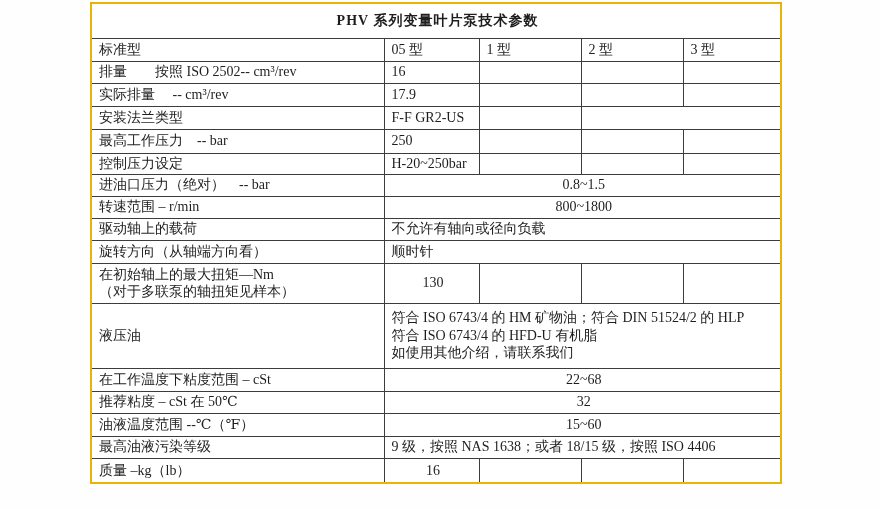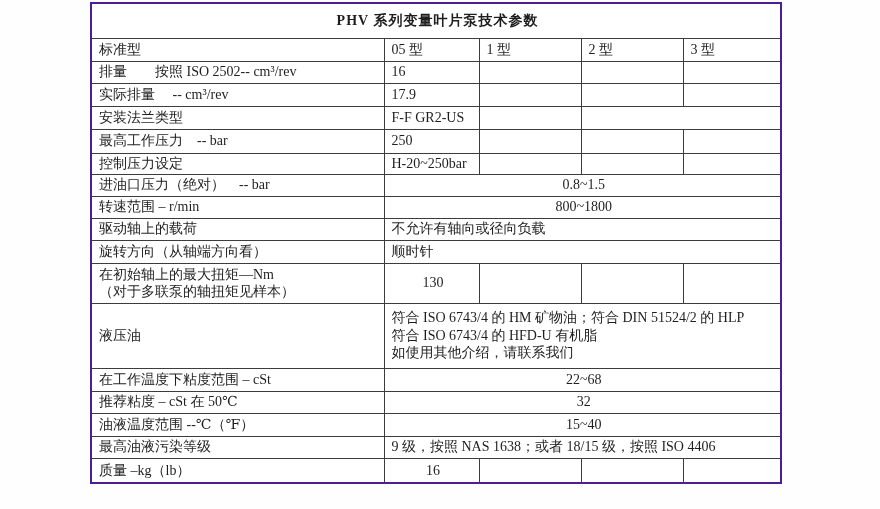--- a/index.html
+++ b/index.html
@@ -21,21 +21,21 @@
   }
   table.spec td{
     border:1px solid #3c3c3c;
     font-size:14px;
     line-height:1.25;
     padding:1px 4px 1px 7px;
     vertical-align:middle;
     overflow:hidden;
     white-space:nowrap;
   }
-  table.spec{border:2px solid #4c1d95;}
+  table.spec{border:2px solid #eab308;}
   td.title{
     text-align:center;
     font-weight:bold;
     font-size:19px;
     border-bottom:3px solid #2a2a2a;
     padding:2px 0;
     letter-spacing:1px;
   }
   td.hdr{}
   td.val-left{padding-left:9px;}
@@ -154,21 +154,21 @@
     <td colspan="4" class="val-center">22~68</td>
   </tr>
 
   <tr style="height:22px">
     <td>推荐粘度 – cSt 在 50℃</td>
     <td colspan="4" class="val-center">32</td>
   </tr>
 
   <tr style="height:23px">
     <td>油液温度范围 --℃（℉）</td>
-    <td colspan="4" class="val-center">15~40</td>
+    <td colspan="4" class="val-center">15~60</td>
   </tr>
 
   <tr style="height:22px">
     <td>最高油液污染等级</td>
     <td colspan="4" class="val-left">9 级，按照 NAS 1638；或者 18/15 级，按照 ISO 4406</td>
   </tr>
 
   <tr style="height:25px">
     <td>质量 –kg（lb）</td>
     <td class="val-center">16</td>

